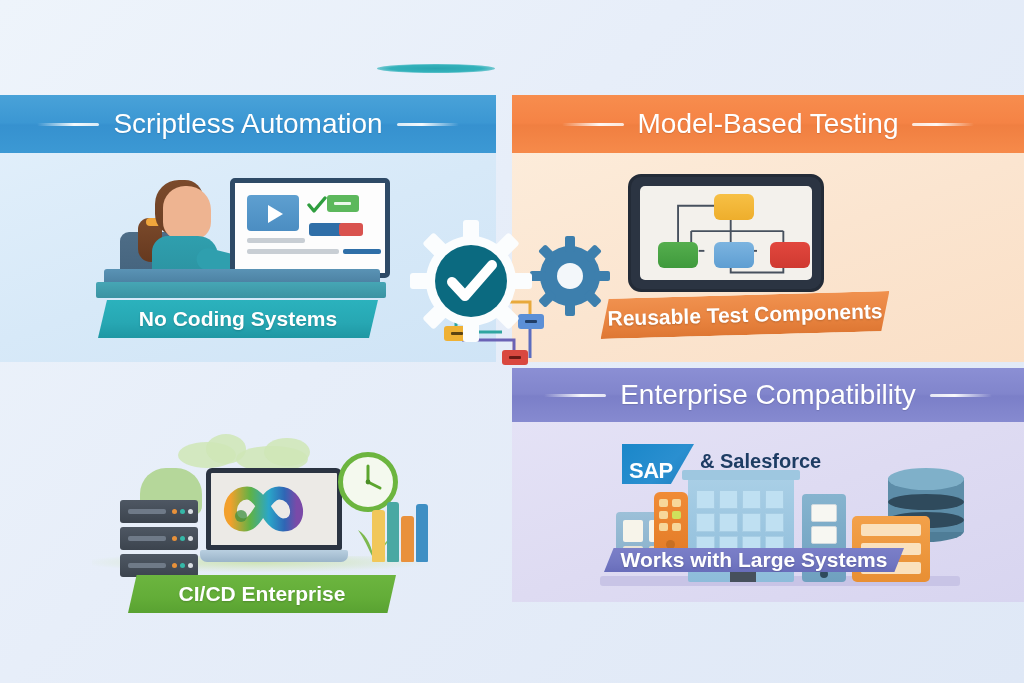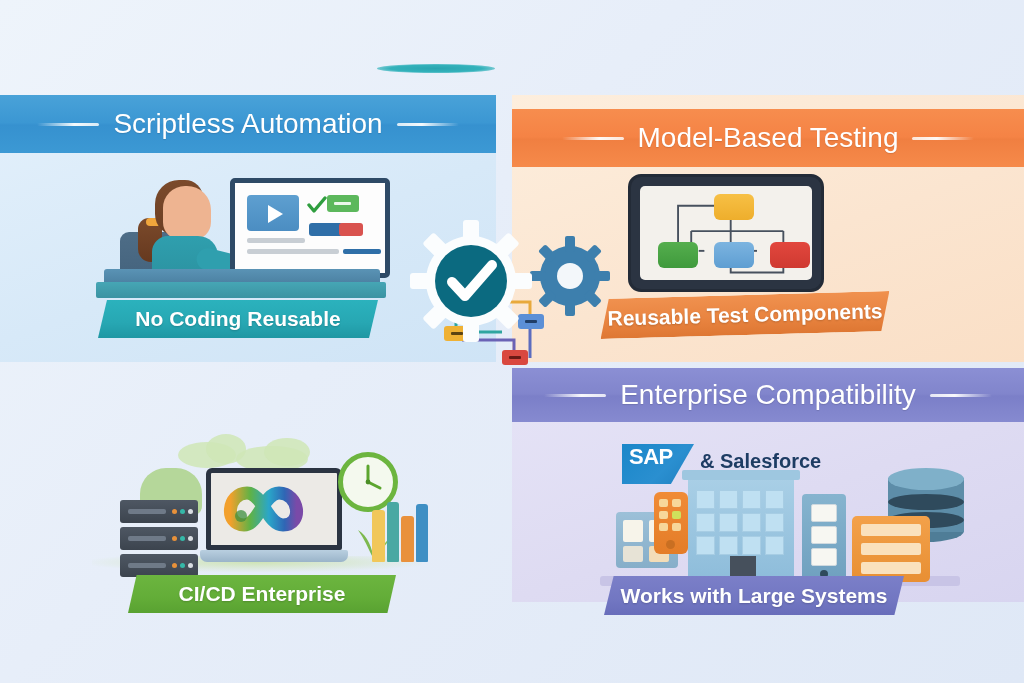--- a/index.html
+++ b/index.html
@@ -47,41 +47,41 @@
   }
   .q3 .banner, .q4 .banner { height: 54px; }
   .banner-text {
     color: #ffffff; font-size: 28px; font-weight: normal; white-space: nowrap;
     text-shadow: 0 1px 1px rgba(0,0,0,0.12);
   }
   .dash { width: 62px; height: 3px; border-radius: 2px;
           background: linear-gradient(90deg, rgba(255,255,255,0) 0%, rgba(255,255,255,.95) 60%, rgba(255,255,255,.8) 100%); }
   .dash.right { background: linear-gradient(270deg, rgba(255,255,255,0) 0%, rgba(255,255,255,.95) 60%, rgba(255,255,255,.8) 100%); }
   .b-blue   { background: linear-gradient(180deg,#49a2d8 0%, #3b97d3 48%, #3691cf 52%, #3c99d4 100%); }
-  .b-orange { background: linear-gradient(180deg,#f78d4e 0%, #f58345 48%, #f07f41 52%, #f68a4a 100%); margin-top: 14px; }
+  .b-orange { background: linear-gradient(180deg,#f78d4e 0%, #f58345 48%, #f07f41 52%, #f68a4a 100%); }
   .b-green  { background: linear-gradient(180deg,#87bf57 0%, #7fb94e 48%, #79b349 52%, #82bb52 100%); }
   .b-purple { background: linear-gradient(180deg,#8b8fd4 0%, #8185cc 48%, #7b7fc8 52%, #868ad0 100%); }
 
   
   .ribbon {
     position: absolute;
     display: flex; align-items: center; justify-content: center;
     color: #fff; font-size: 21px; font-weight: bold; white-space: nowrap;
     text-shadow: 0 1px 2px rgba(0,0,0,.18);
     clip-path: polygon(3.2% 0, 100% 0, 96.8% 100%, 0 100%);
     box-shadow: 0 3px 7px rgba(0,0,0,.13);
   }
   .r1 { left: 98px;  top: 300px; width: 280px; height: 38px;
         background: linear-gradient(180deg,#2bb2bd 0%,#27a7b3 60%,#1f97a3 100%); }
   .r2 { left: 600px; top: 295px; width: 290px; height: 40px;
         background: linear-gradient(180deg,#f0914f 0%,#e8833f 60%,#de7733 100%);
         transform: rotate(-1.6deg); }
   .r3 { left: 128px; top: 575px; width: 268px; height: 38px;
         background: linear-gradient(180deg,#6cb53f 0%,#63ad38 60%,#59a231 100%); }
-  .r4 { left: 604px; top: 576px; width: 300px; height: 39px;
+  .r4 { left: 604px; top: 548px; width: 300px; height: 24px;
         background: linear-gradient(180deg,#7b7fc8 0%,#7277c2 60%,#686dba 100%); text-align: right; }
 
   
   .desk { position: absolute; left: 96px; top: 282px; width: 290px; height: 16px;
           background: linear-gradient(180deg,#46a6b5,#3b93a2); border-radius: 2px; }
   .desktop-surface { position: absolute; left: 104px; top: 269px; width: 276px; height: 16px;
           background: linear-gradient(180deg,#5a93b5,#4a7fa0); border-radius: 3px 3px 0 0; }
   .monitor { position: absolute; left: 230px; top: 178px; width: 160px; height: 100px;
           background: #fdfdfd; border: 5px solid #2e4a66; border-radius: 5px; }
   .mon-stand { position: absolute; left: 290px; top: 278px; width: 40px; height: 10px; background:#2e4a66; border-radius:2px;}
@@ -148,21 +148,21 @@
   .clock { position:absolute; left:338px; top:452px; width:60px; height:60px;
            border: 5px solid #6cb53f; border-radius: 50%; background:#f4f9ee;}
   .grass { position:absolute; left:352px; top:520px; width:44px; height:40px;}
   .books { position:absolute; left:372px; top:500px; width:60px; height:62px;}
   .bk { position:absolute; bottom:0; border-radius:3px 3px 1px 1px;}
 
   
   .sap-logo { position:absolute; left:622px; top:444px; width:72px; height:40px;
               background: linear-gradient(135deg,#1a87c9 0%, #2a8fd0 60%, #1f7fbf 100%);
               clip-path: polygon(0 0, 100% 0, 68% 100%, 0 100%);
-              display:flex; align-items:flex-start; }
+              display:flex; align-items:flex-end; }
   .sap-text { color:#fff; font-weight:bold; font-size:22px; padding-left:7px; letter-spacing:-0.5px;}
   .sf-text { position:absolute; left:700px; top:450px; color:#1d3c63; font-weight:bold; font-size:20px;}
   .building { position:absolute; left:688px; top:478px; width:106px; height:104px;
               background: linear-gradient(180deg,#a9cfe6,#8dbcda); border-radius:2px;}
   .bld-top { position:absolute; left:-6px; top:-8px; width:118px; height:10px;
              background:#9ec7e0; border-radius:2px;}
   .win { position:absolute; background:#bfe0f2; border:1px solid #a7cde4;}
   .bld-door { position:absolute; left:42px; bottom:0; width:26px; height:26px; background:#46505c;}
   .phone-or { position:absolute; left:654px; top:492px; width:34px; height:62px;
               background: linear-gradient(180deg,#f08b36,#e47d28); border-radius:6px;}
@@ -217,21 +217,21 @@
       </div>
     <div class="tag-blue"></div>
     <div class="tag-red"></div>
     <div class="ln ln1"></div>
     <div class="ln ln2"></div>
     <div class="ln ln3"></div>
   </div>
   <div class="desktop-surface"></div>
   <div class="desk"></div>
 
-  <div class="ribbon r1">No Coding Reusable</div>
+  <div class="ribbon r1">No Coding Systems</div>
 
   <div class="quad q2">
     <div class="banner b-orange">
       <span class="dash"></span>
       <span class="banner-text">Model-Based Testing</span>
       <span class="dash right"></span>
     </div>
   </div>
 
   <div class="tablet">

